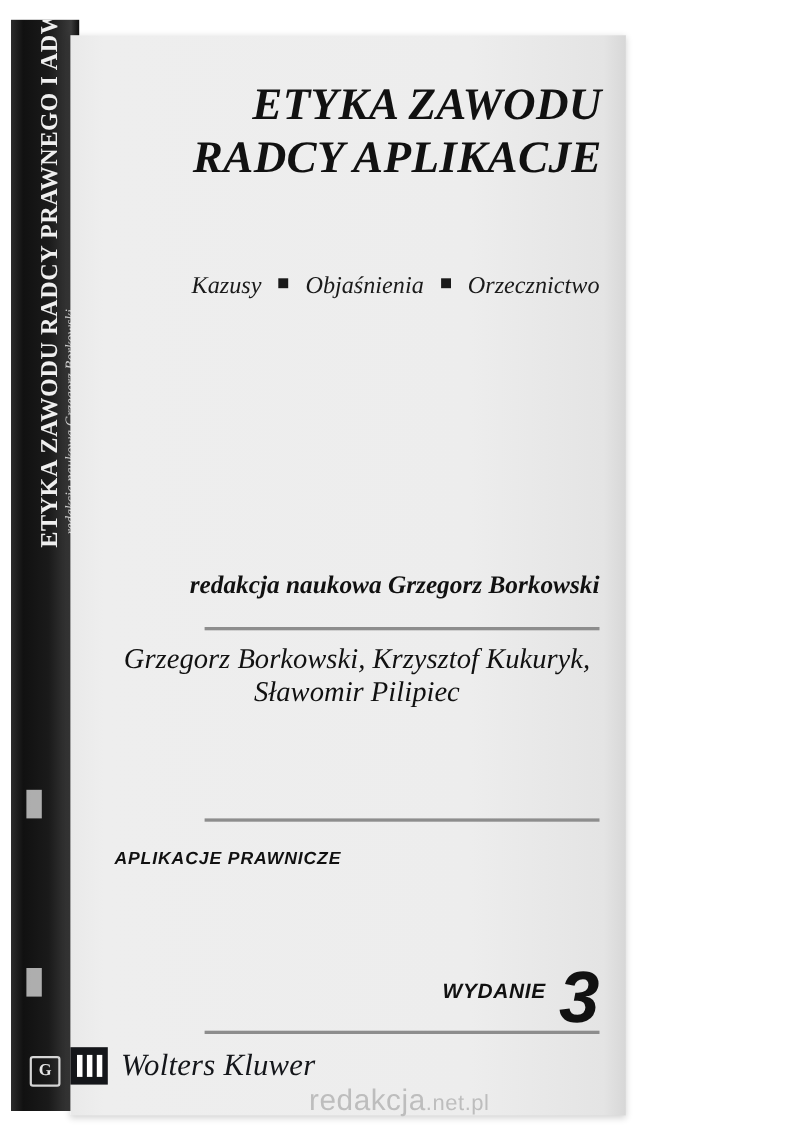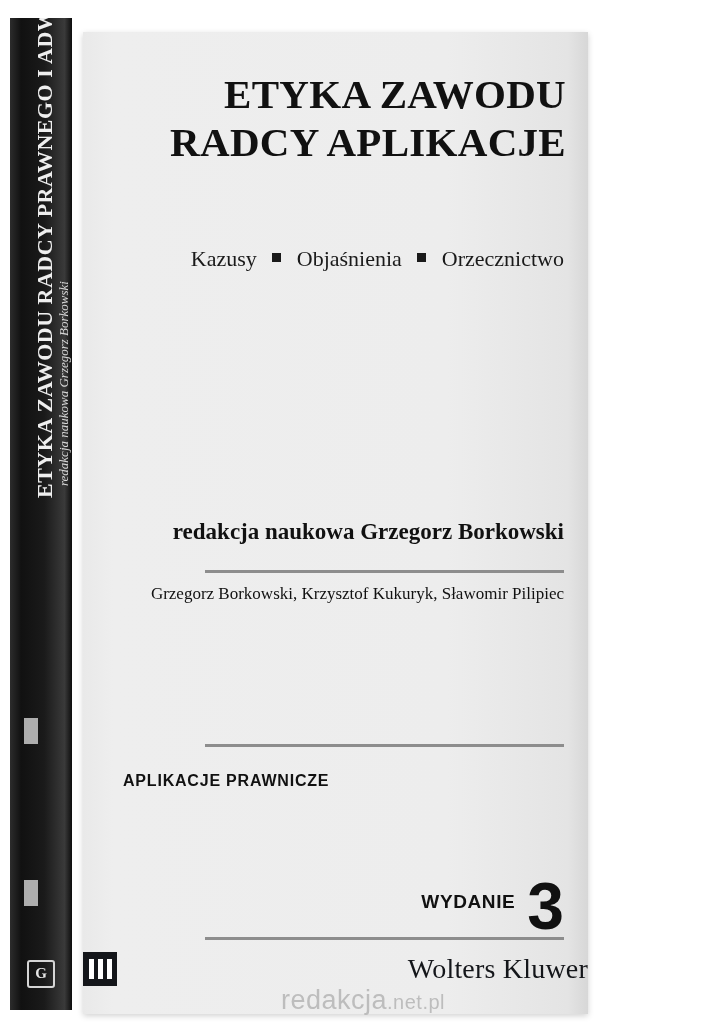--- a/index.html
+++ b/index.html
@@ -85,26 +85,27 @@
     font-family: "Liberation Serif", serif;
     font-size: 15px;
     line-height: 22px;
     text-align: center;
     font-weight: bold;
   }
 
   
   #front-face {
     position: absolute;
-    left: 83px;
+    left: 64px;
     top: 32px;
     width: 505px;
     height: 982px;
     background: linear-gradient(to right, #e9e9e9 0%, #eeeeee 6%, #ededed 72%, #e4e4e4 96%, #d7d7d7 100%);
     box-shadow: 0 2px 6px rgba(0,0,0,0.18);
+    font-style: italic;
   }
 
   #main-title {
     position: absolute;
     left: 40px;
     right: 22px;
     top: 38px;
     text-align: right;
     color: #111111;
     font-weight: bold;
@@ -150,23 +151,23 @@
   }
   #divider-1 { left: 122px; right: 24px; top: 538px; }
   #divider-2 { left: 122px; right: 24px; top: 712px; }
   #divider-3 { left: 122px; right: 24px; top: 905px; }
 
   #authors-line {
     position: absolute;
     left: 40px;
     right: 24px;
     top: 552px;
-    text-align: right;
-    color: #111111;
-    font-size: 17px;
+    text-align: center;
+    color: #111111;
+    font-size: 26px;
   }
 
   #series-label {
     position: absolute;
     left: 40px;
     right: 24px;
     top: 740px;
     color: #111111;
     font-family: "Liberation Sans", sans-serif;
     font-size: 16px;
@@ -201,21 +202,21 @@
   }
 
   
   #publisher-logo {
     position: absolute;
     left: 0;
     right: 0;
     bottom: 28px;
     display: flex;
     align-items: center;
-    justify-content: space-between;
+    justify-content: flex-start;
   }
   #publisher-mark {
     width: 34px;
     height: 34px;
     background: #14161a;
     margin-right: 12px;
     position: relative;
   }
   #publisher-mark::before {
     content: "";

